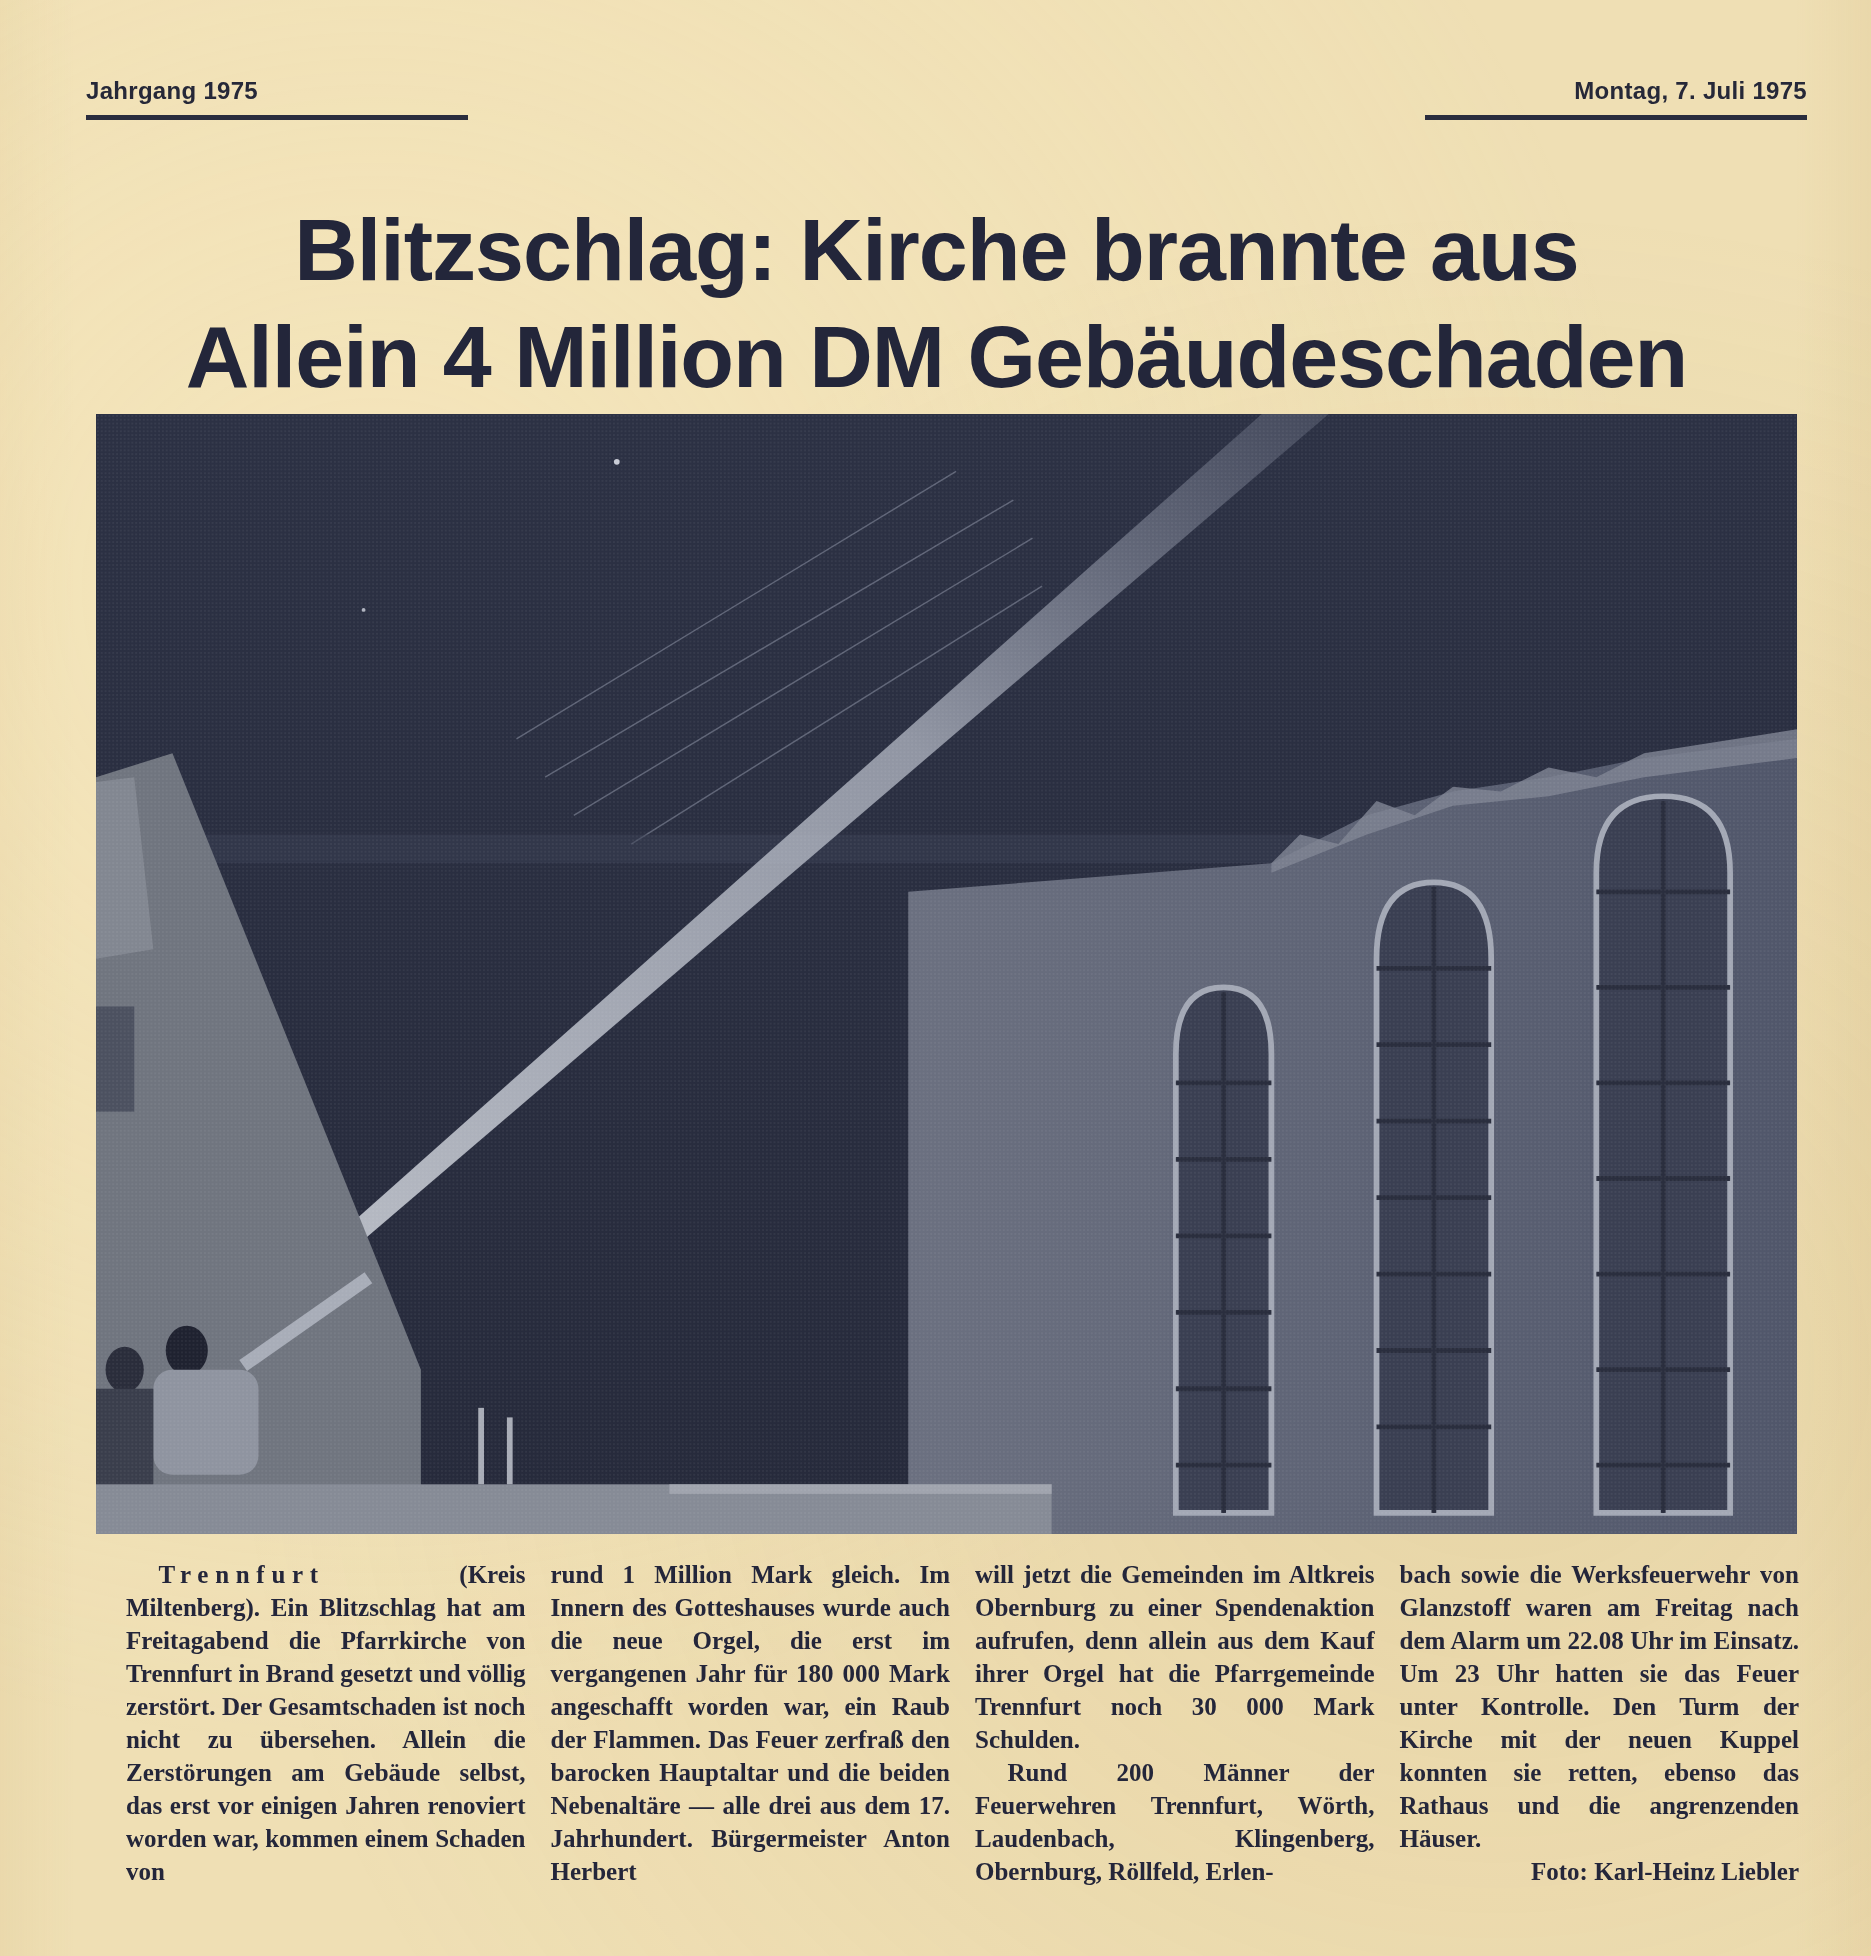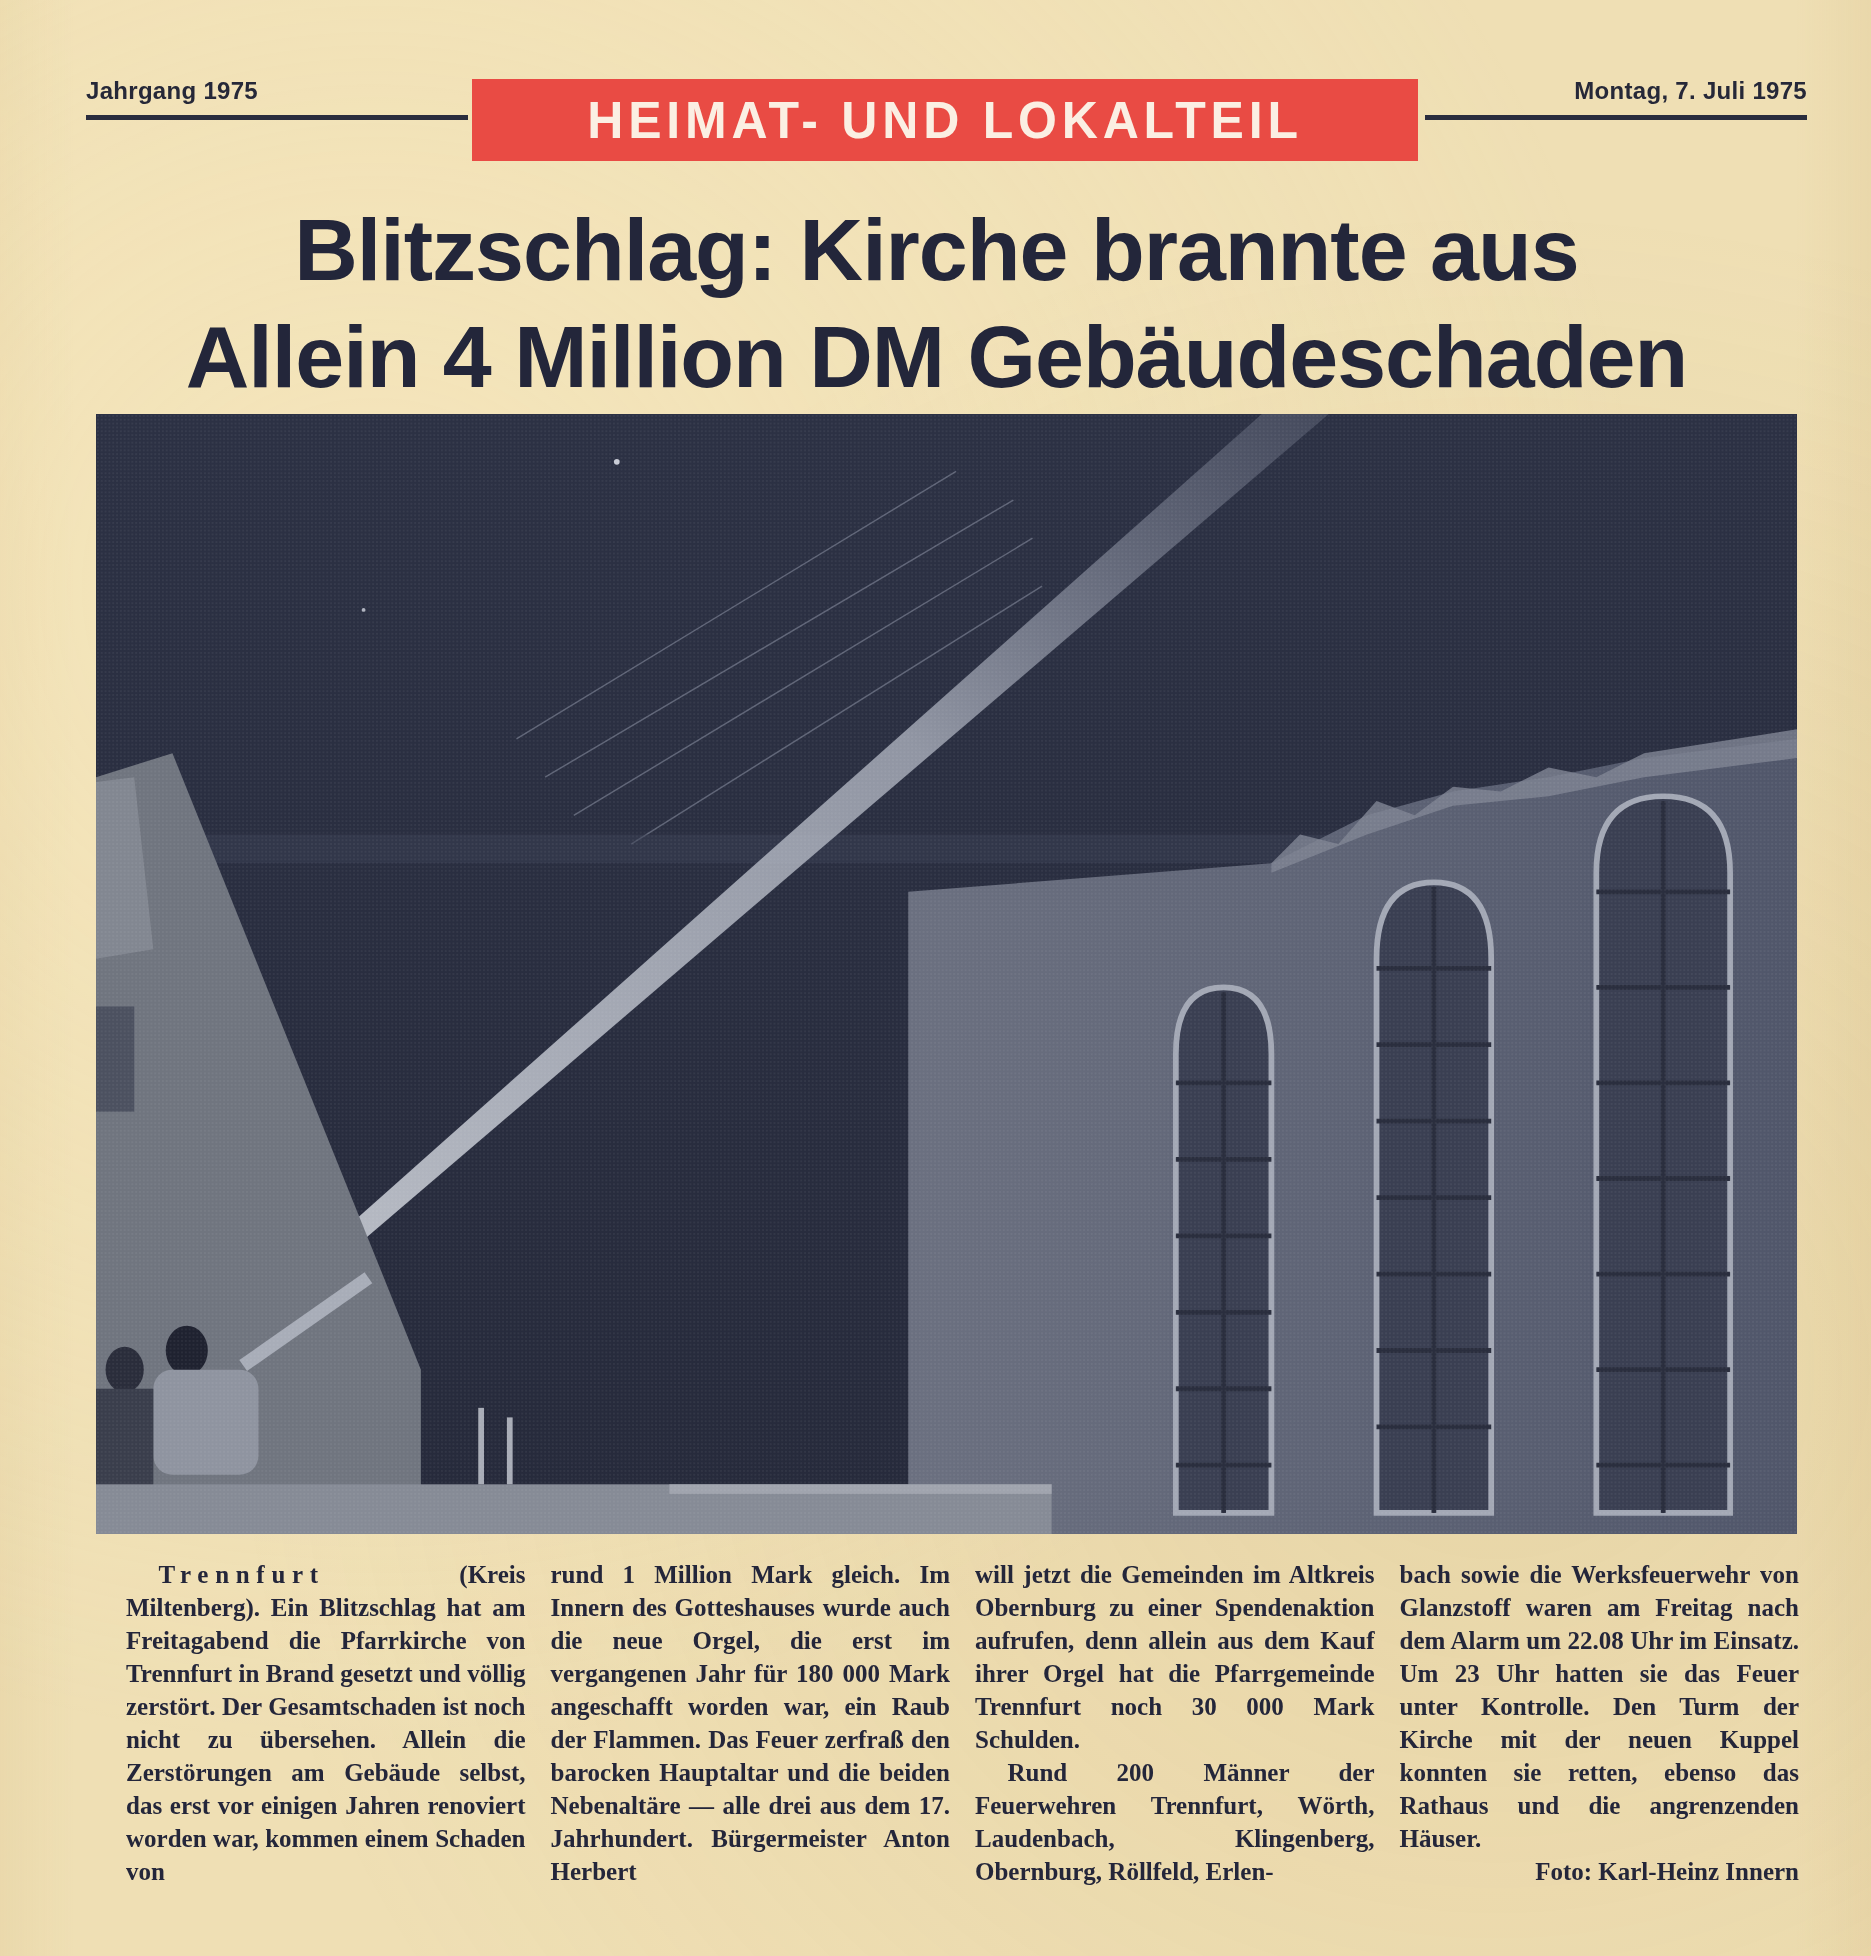--- a/index.html
+++ b/index.html
@@ -57,23 +57,20 @@
   .col p.indent { text-indent: 32.5px; }
   .spaced { letter-spacing: 6.7px; }
   .credit { text-align: right; margin-top: 0; }
 </style>
 </head>
 <body>
 
 <div class="masthead">
   <div class="mast-left">Jahrgang 1975</div>
   <div class="rule left"></div>
-  <div class="section-banner">
-    <span>HEIMAT- UND LOKALTEIL</span>
-  </div>
   <div class="rule right"></div>
   <div class="mast-right">Montag, 7. Juli 1975</div>
 </div>
 
 <h1 class="headline" style="margin:0;">
   <div>Blitzschlag: Kirche brannte aus</div>
   <div>Allein 4 Million DM Gebäudeschaden</div>
 </h1>
 
 <div class="photo">
@@ -175,16 +172,16 @@
   </div>
   <div class="col">
     <p>rund 1 Million Mark gleich. Im Innern des Gotteshauses wurde auch die neue Orgel, die erst im vergangenen Jahr für 180 000 Mark angeschafft worden war, ein Raub der Flammen. Das Feuer zerfraß den barocken Hauptaltar und die beiden Nebenaltäre — alle drei aus dem 17. Jahrhundert. Bürgermeister Anton Herbert</p>
   </div>
   <div class="col">
     <p>will jetzt die Gemeinden im Altkreis Obernburg zu einer Spendenaktion aufrufen, denn allein aus dem Kauf ihrer Orgel hat die Pfarrgemeinde Trennfurt noch 30 000 Mark Schulden.</p>
     <p class="indent">Rund 200 Männer der Feuerwehren Trennfurt, Wörth, Laudenbach, Klingenberg, Obernburg, Röllfeld, Erlen-</p>
   </div>
   <div class="col">
     <p>bach sowie die Werksfeuerwehr von Glanzstoff waren am Freitag nach dem Alarm um 22.08 Uhr im Einsatz. Um 23 Uhr hatten sie das Feuer unter Kontrolle. Den Turm der Kirche mit der neuen Kuppel konnten sie retten, ebenso das Rathaus und die angrenzenden Häuser.</p>
-    <p class="credit">Foto: Karl-Heinz Innern</p>
+    <p class="credit">Foto: Karl-Heinz Liebler</p>
   </div>
 </div>
 
 
 </body></html>

